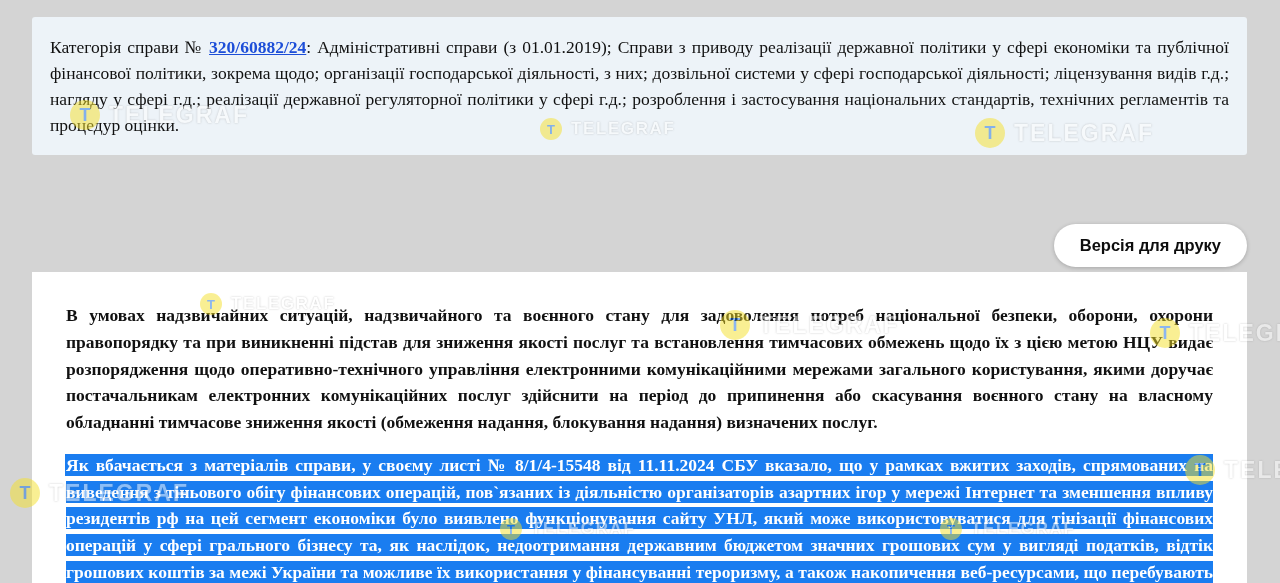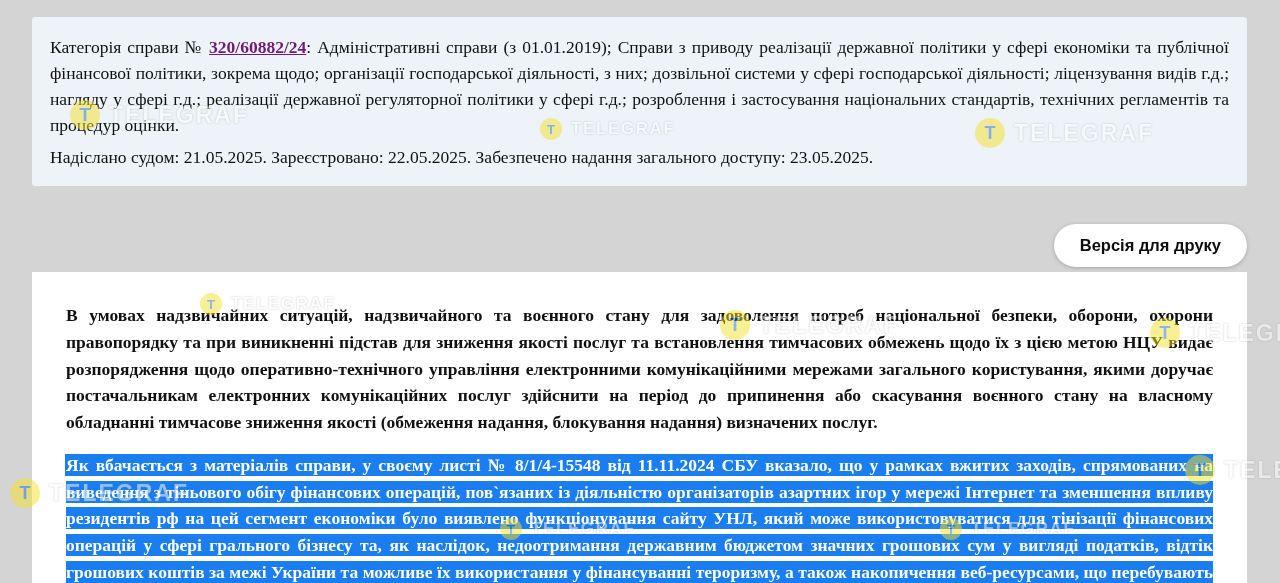--- a/index.html
+++ b/index.html
@@ -37,21 +37,21 @@
     font-size: 17.5px;
     line-height: 1.48;
     color: #111;
     text-align: justify;
   }
   .header-card .cat-line {
     font-weight: normal;
   }
   .b { font-weight: normal; }
   .case-link {
-    color: #701a75;
+    color: #1d4ed8;
     text-decoration: underline;
     font-weight: bold;
   }
   .dates-line {
     margin-top: 6px !important;
     font-size: 17.5px;
   }
   .proc-line {
     margin-top: 10px !important;
     font-size: 17.5px;
@@ -152,23 +152,20 @@
 </style>
 </head>
 <body>
 
 <div class="page">
 
   <div class="header-card">
     <p class="cat-line">
       <span class="b">Категорія справи № </span><a class="case-link" href="#">320/60882/24</a><span class="b">: Адміністративні справи (з 01.01.2019); Справи з приводу реалізації державної політики у сфері економіки та публічної фінансової політики, зокрема щодо; організації господарської діяльності, з них; дозвільної системи у сфері господарської діяльності; ліцензування видів г.д.; нагляду у сфері г.д.; реалізації державної регуляторної політики у сфері г.д.; розроблення і застосування національних стандартів, технічних регламентів та процедур оцінки.</span>
     </p>
-    <p class="dates-line">
-      <span>Надіслано судом: </span><span class="b">21.05.2025.</span><span> Зареєстровано: </span><span class="b">22.05.2025.</span><span> Забезпечено надання загального доступу: </span><span class="b">23.05.2025.</span>
-    </p>
   </div>
 
   <div class="print-btn-wrap">
     <button class="print-btn">Версія для друку</button>
   </div>
 
   <div class="body-card">
     <p>В умовах надзвичайних ситуацій, надзвичайного та воєнного стану для задоволення потреб національної безпеки, оборони, охорони правопорядку та при виникненні підстав для зниження якості послуг та встановлення тимчасових обмежень щодо їх з цією метою НЦУ видає розпорядження щодо оперативно-технічного управління електронними комунікаційними мережами загального користування, якими доручає постачальникам електронних комунікаційних послуг здійснити на період до припинення або скасування воєнного стану на власному обладнанні тимчасове зниження якості (обмеження надання, блокування надання) визначених послуг.</p>
     <p class="para-2"><span class="hl">Як вбачається з матеріалів справи, у своєму листі № 8/1/4-15548 від 11.11.2024 СБУ вказало, що у рамках вжитих заходів, спрямованих на виведення з тіньового обігу фінансових операцій, пов`язаних із діяльністю організаторів азартних ігор у мережі Інтернет та зменшення впливу резидентів рф на цей сегмент економіки було виявлено функціонування сайту УНЛ, який може використовуватися для тінізації фінансових операцій у сфері грального бізнесу та, як наслідок, недоотримання державним бюджетом значних грошових сум у вигляді податків, відтік грошових коштів за межі України та можливе їх використання у фінансуванні тероризму, а також накопичення веб-ресурсами, що перебувають під впливом резидентів рф інформації, яка містить персональні дані громадян України, що також може бути використано з метою нанесення шкоди державним інтересам України.</span></p>
   </div>

